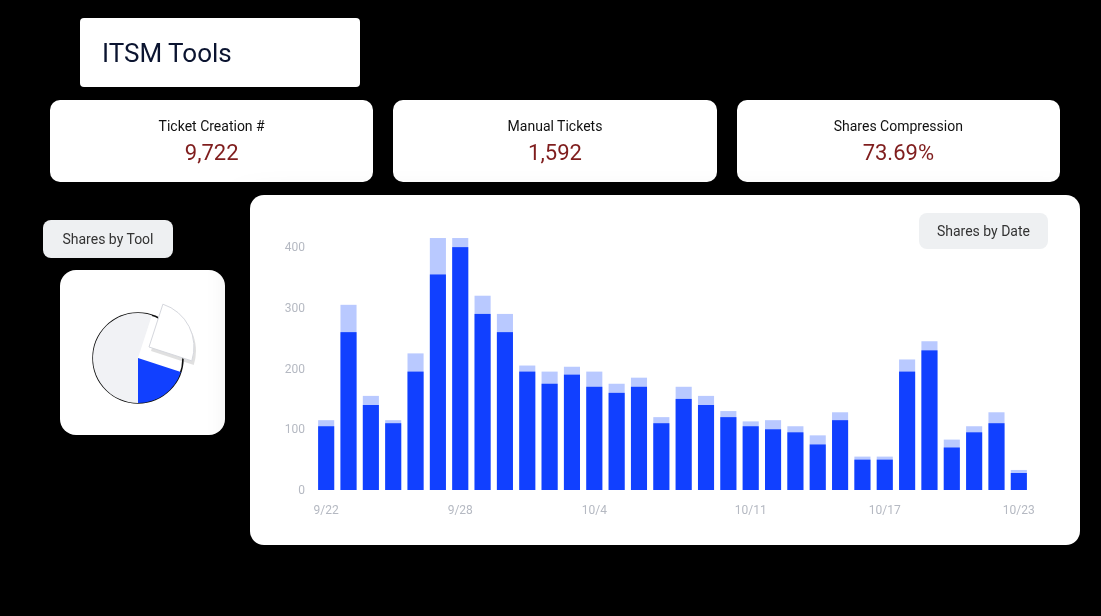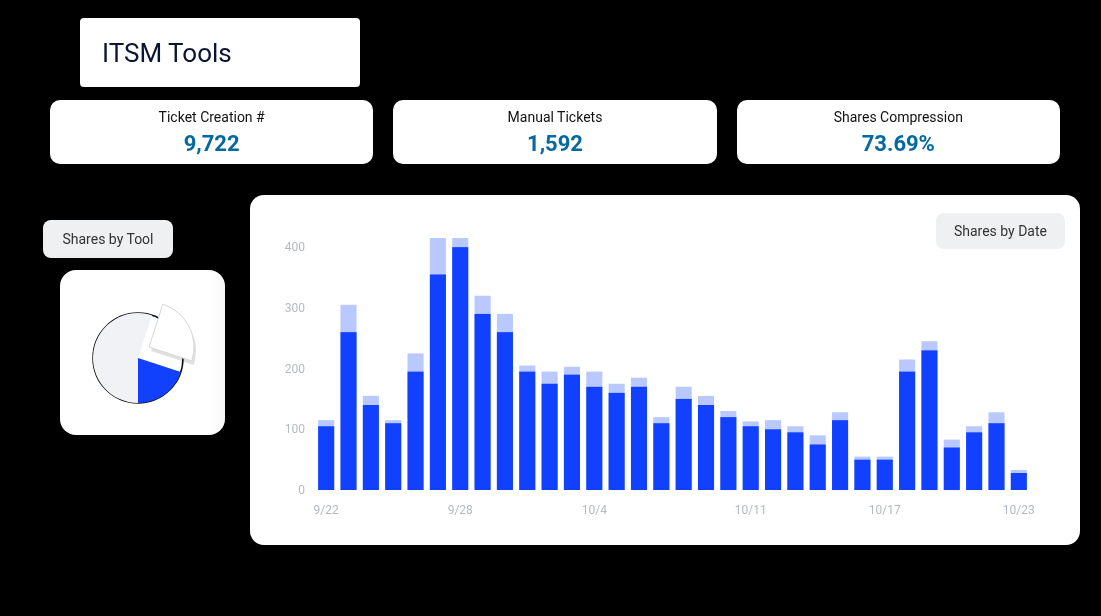--- a/index.html
+++ b/index.html
@@ -24,42 +24,42 @@
   }
   .kpi-row {
     position: absolute;
     left: 50px; top: 100px;
     width: 1010px;
     display: flex;
     gap: 20px;
   }
   .kpi {
     flex: 1;
-    height: 64px;
+    height: 82px;
     background: #fff;
     border-radius: 10px;
     box-shadow: 0 10px 20px rgba(0,0,0,0.45);
     display: flex; flex-direction: column;
     align-items: center; justify-content: center;
     gap: 6px;
   }
   .kpi-label { font-size: 14px; color: #111; }
-  .kpi-value { font-size: 22px; color: #0369a1; font-weight: 700; }
+  .kpi-value { font-size: 22px; color: #7f1d1d; font-weight: 400; }
 
   .main-card {
     position: absolute;
     left: 250px; top: 195px;
     width: 830px; height: 350px;
     background: #fff;
     border-radius: 14px;
     box-shadow: 0 18px 35px rgba(0,0,0,0.5);
     padding: 25px 30px 20px 20px;
   }
   .chart-title {
-    position: absolute; right: 15px; top: 18px;
+    position: absolute; right: 32px; top: 18px;
     background: #eef0f2;
     border-radius: 8px;
     padding: 10px 18px;
     font-size: 14px; color: #333;
     z-index: 5;
   }
 
   .pie-title {
     position: absolute;
     left: 43px; top: 220px;

